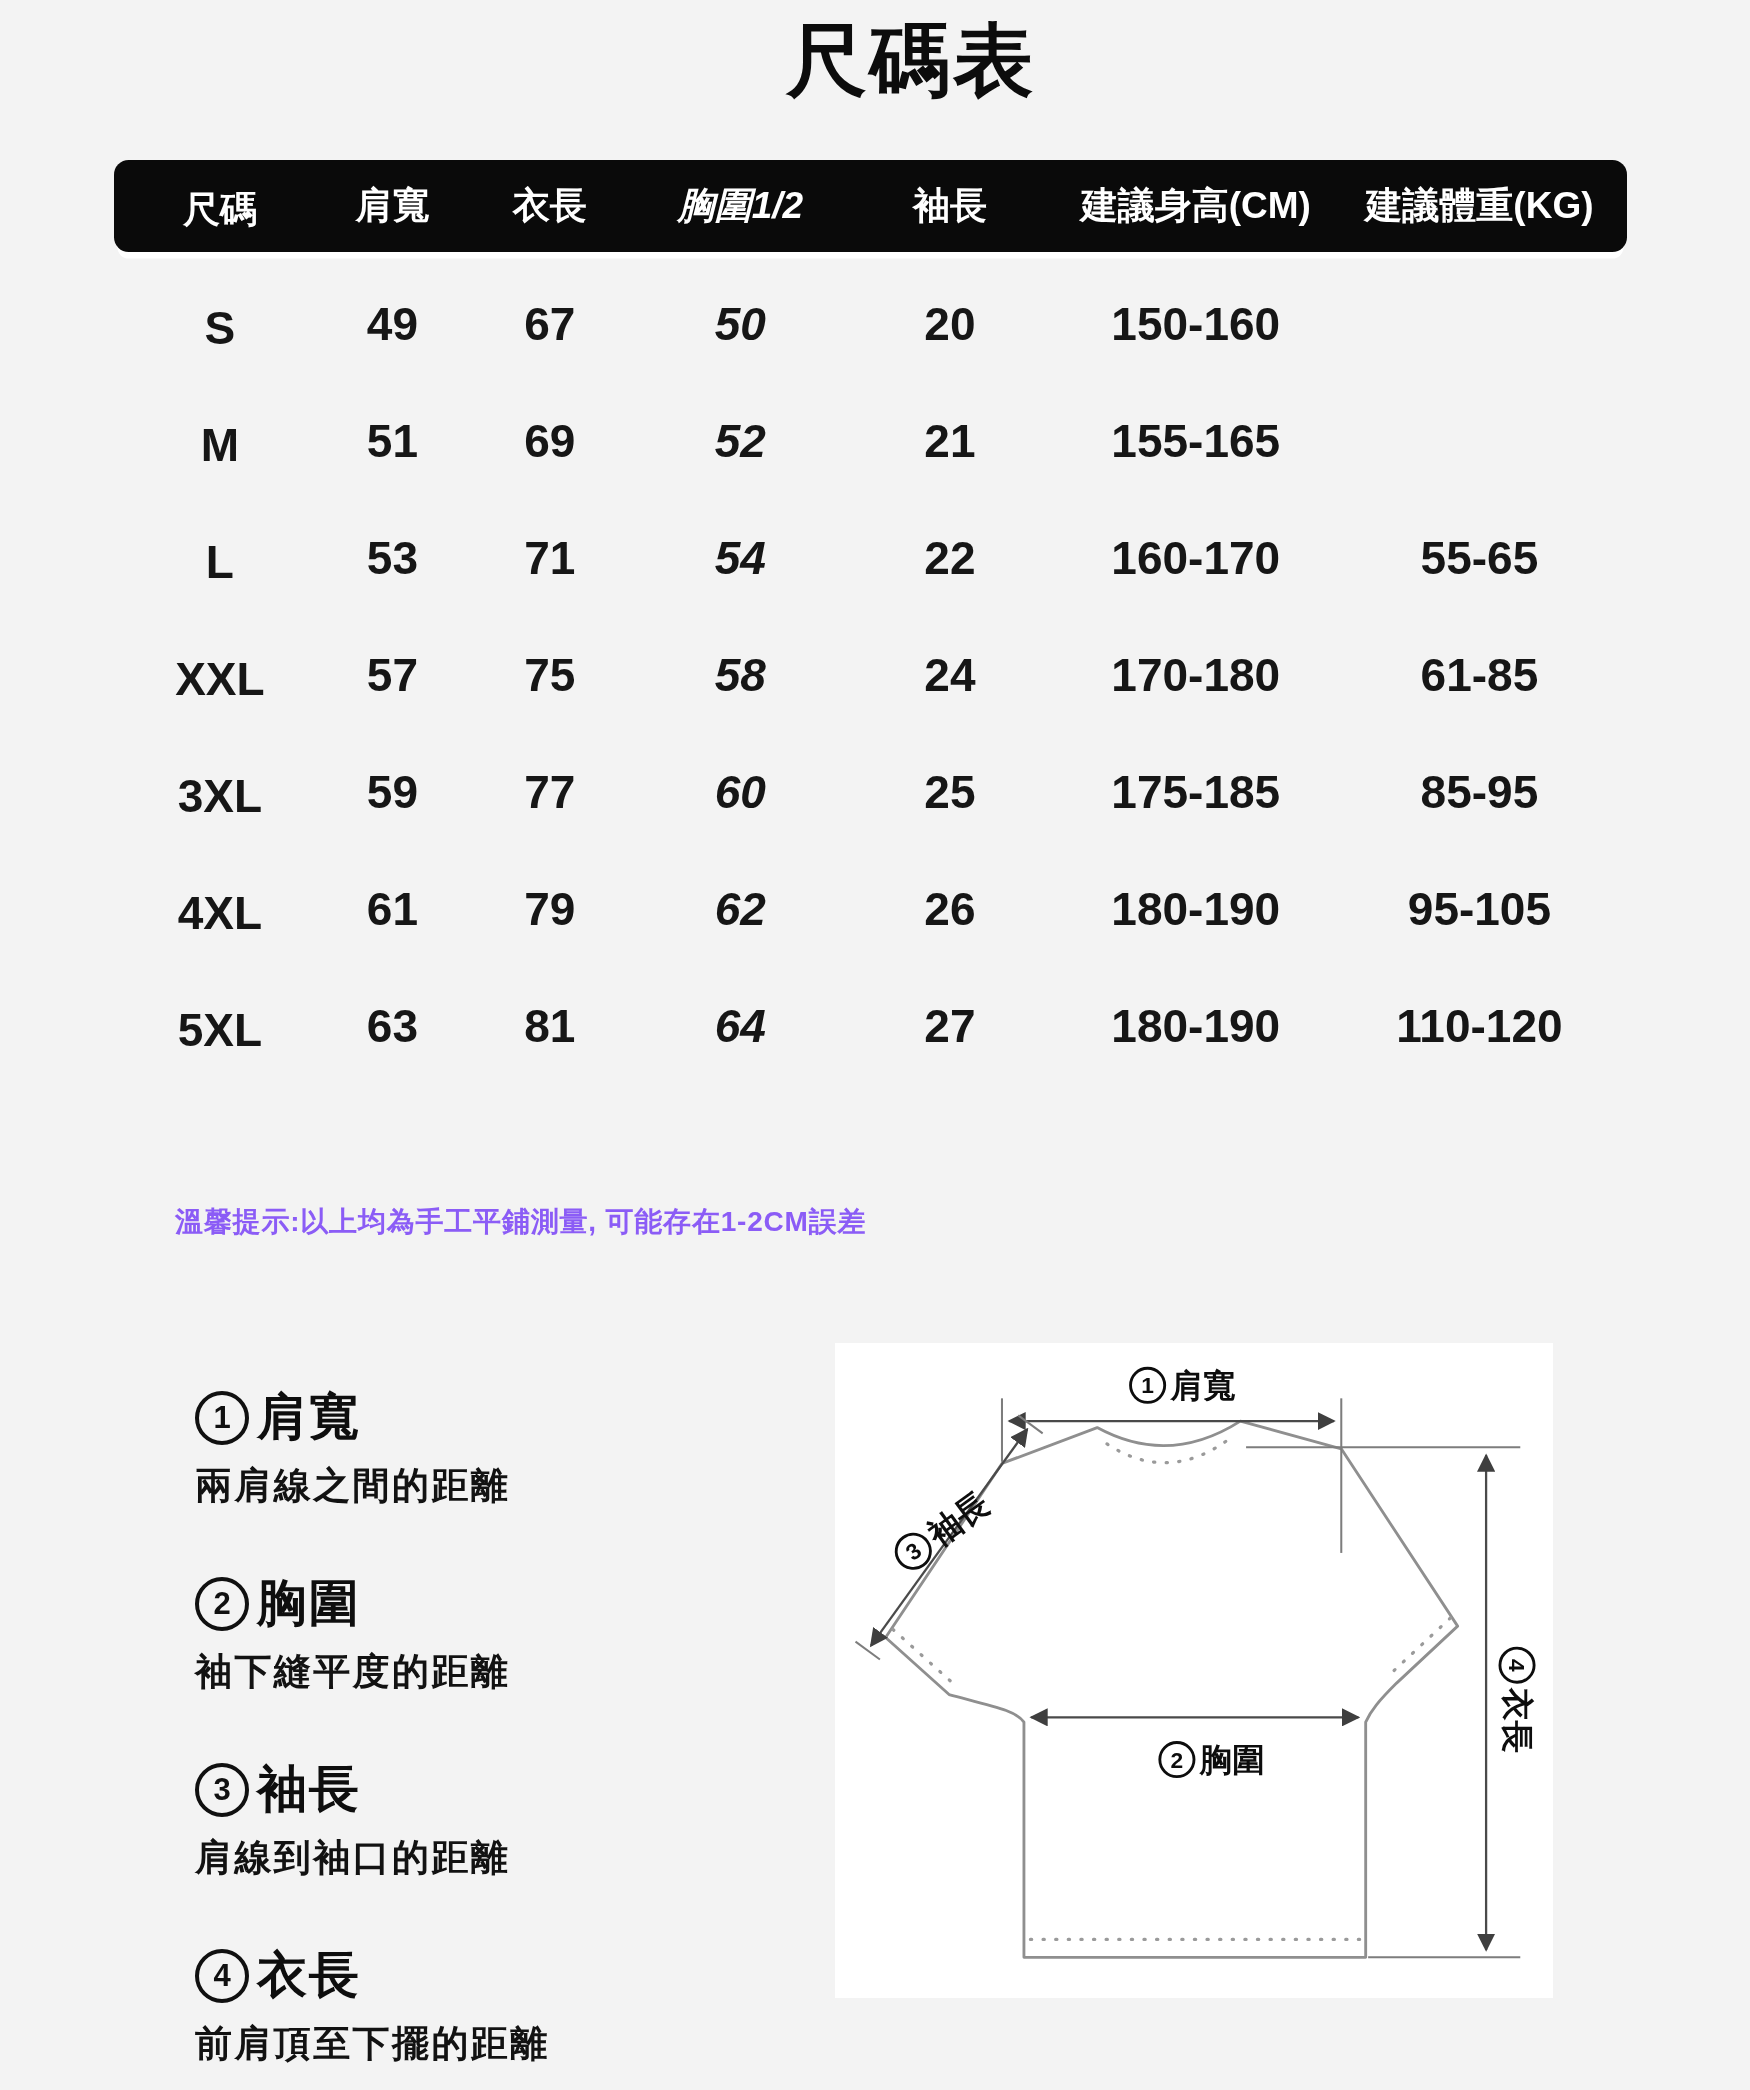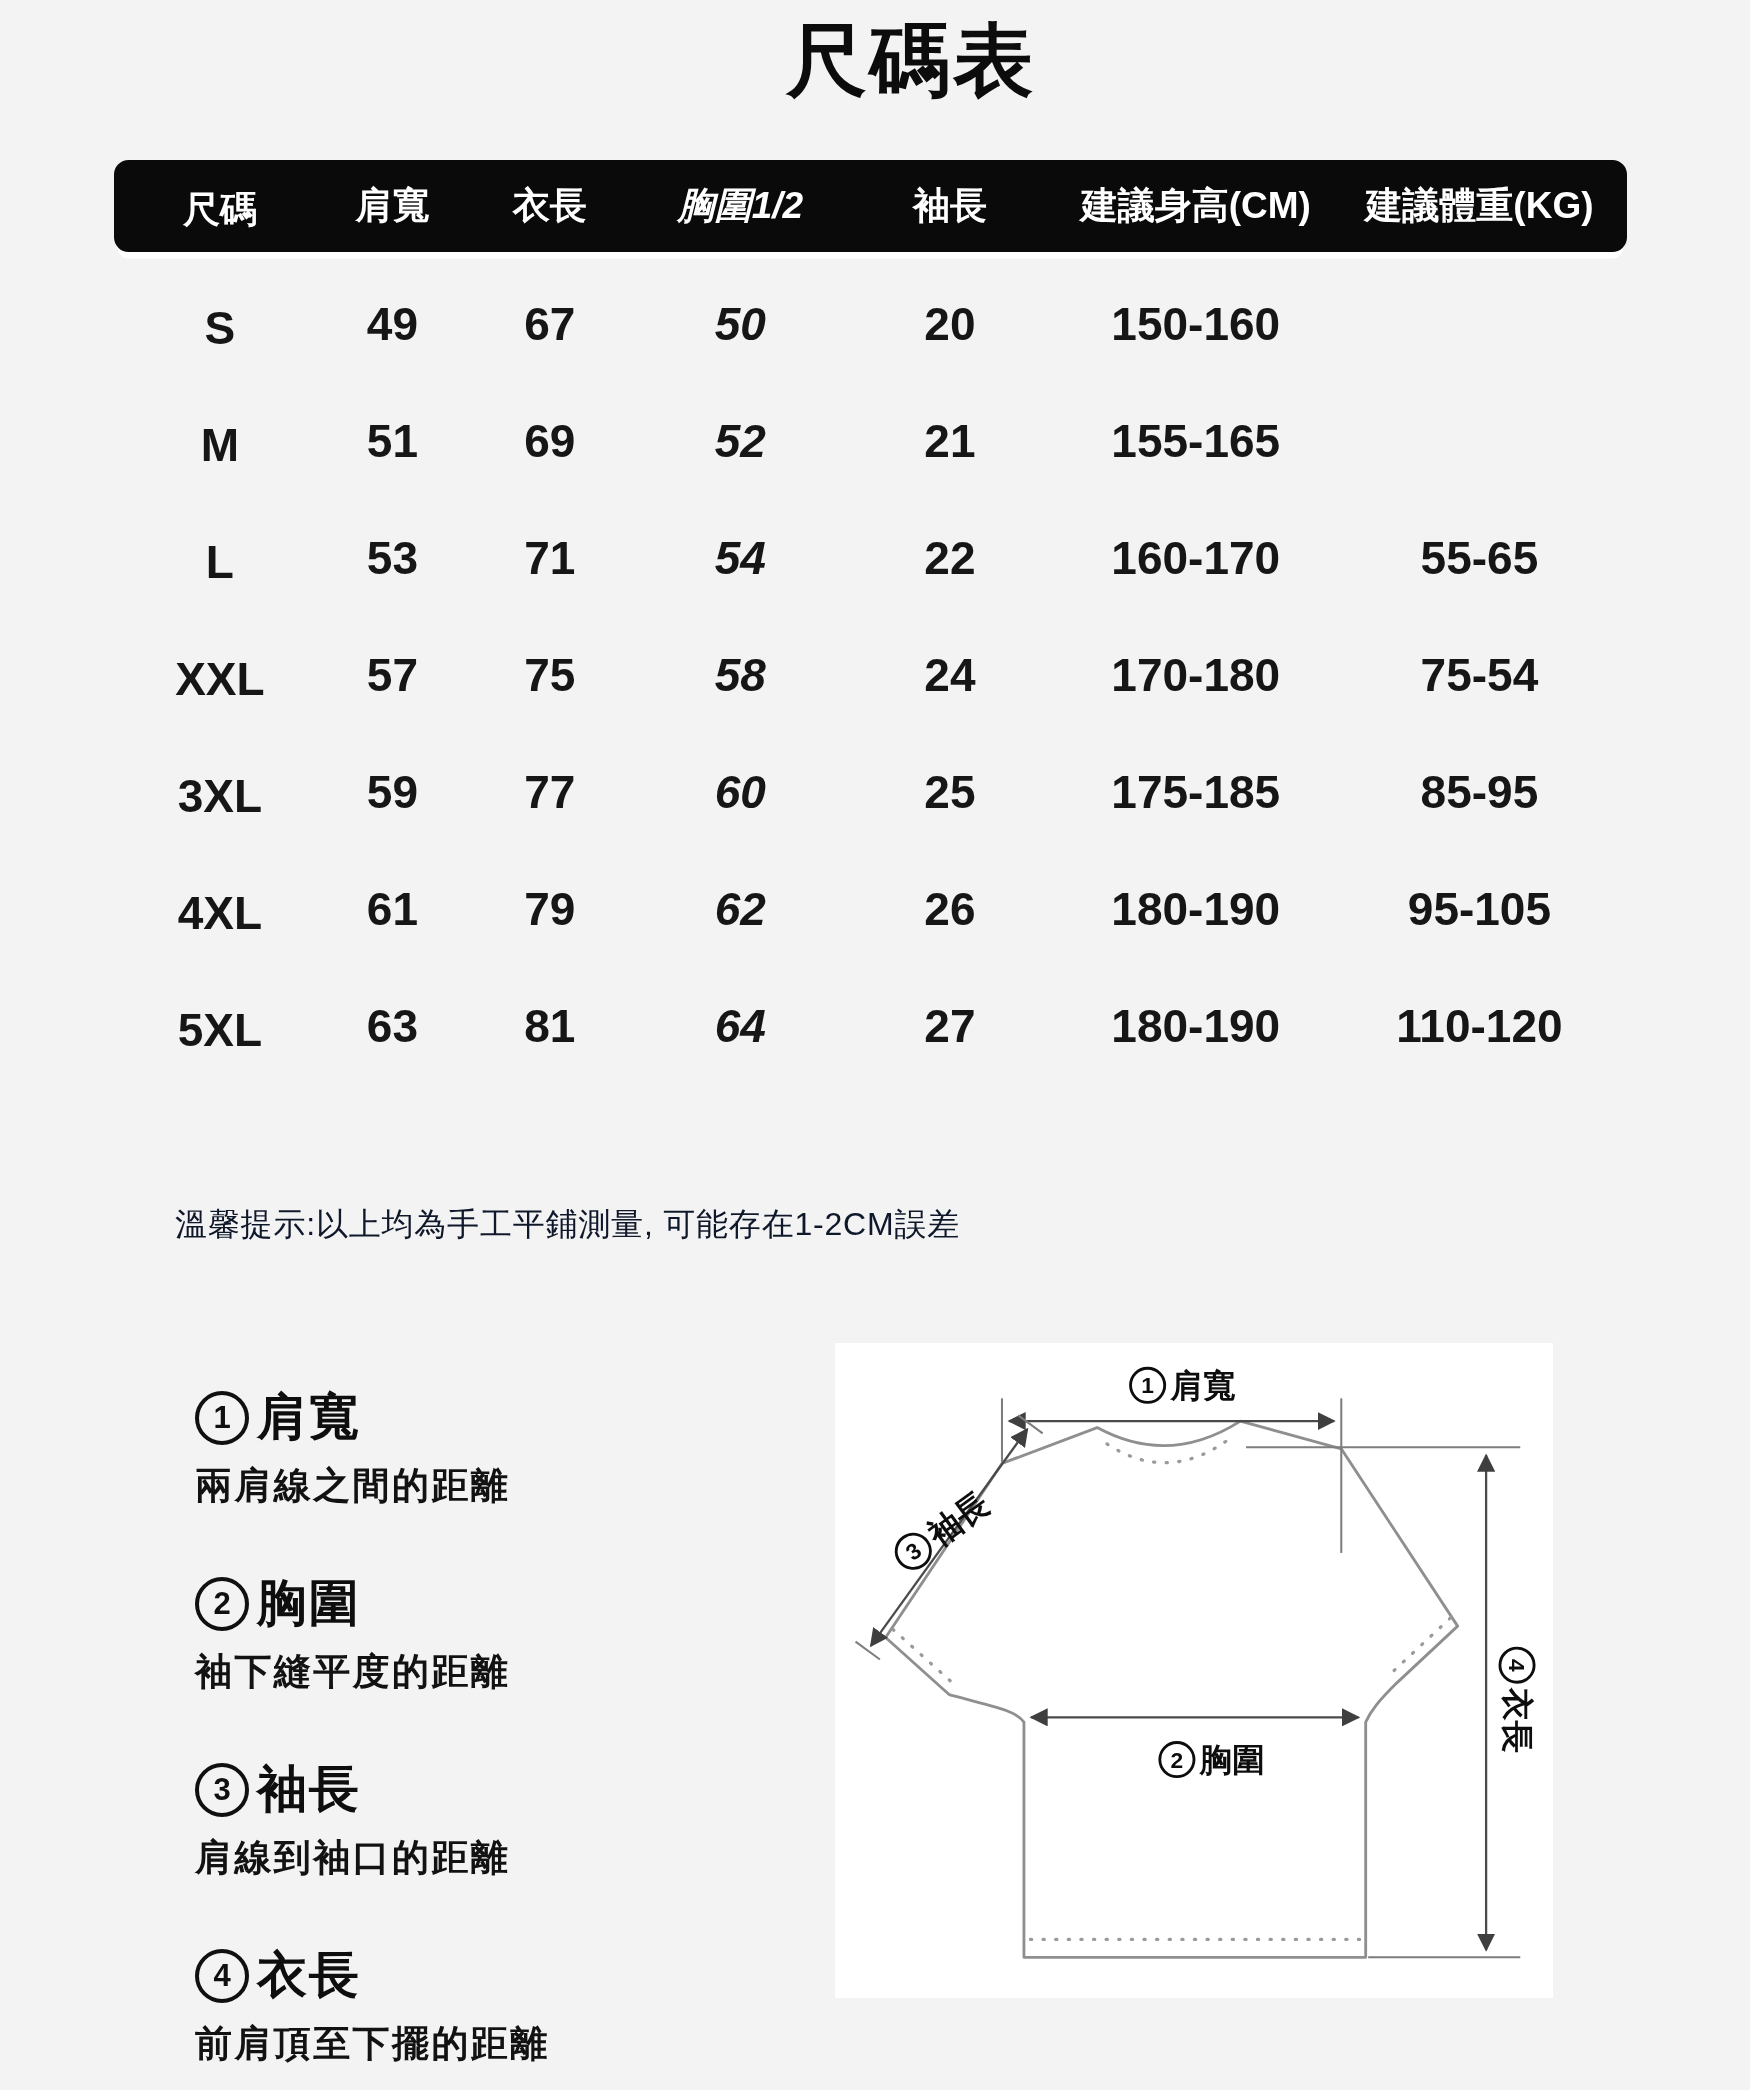--- a/index.html
+++ b/index.html
@@ -24,21 +24,21 @@
   }
   .thead .cell{color:#ffffff; font-size:37px; font-weight:800;}
   .cell{text-align:center; white-space:nowrap;}
   .c0{width:14%;margin-top:8px;} .c1{width:8.8%;} .c2{width:12%;} .c3{width:13.2%;font-style:italic;}
   .c4{width:14.5%;} .c5{width:18%;} .c6{width:19.5%;}
   .tbody{margin-top:13px;}
   .trow{display:flex; align-items:center; height:117px;}
   .trow .cell{font-size:46px; font-weight:600; color:#161616;}
   .note{
     position:absolute; left:175px; top:1203px;
-    font-size:32px; font-weight:400; color:#0f172a; letter-spacing:0.8px;
+    font-size:28px; font-weight:700; color:#8b5cf6; letter-spacing:0.8px;
   }
   
   .legend{position:absolute; left:195px; top:1384px; width:619px;}
   .leg-item{margin-bottom:59px;}
   .leg-head{display:flex; align-items:center; gap:8.1px;}
   .num-circle{
     width:46px; height:46px; border:4.1px solid #101010; border-radius:50%;
     display:flex; align-items:center; justify-content:center;
     font-size:31px; font-weight:800; color:#101010; flex:0 0 auto;
   }
@@ -97,21 +97,21 @@
           <div class="cell c5">160-170</div>
           <div class="cell c6">55-65</div>
         </div>
         <div class="trow">
           <div class="cell c0">XXL</div>
           <div class="cell c1">57</div>
           <div class="cell c2">75</div>
           <div class="cell c3">58</div>
           <div class="cell c4">24</div>
           <div class="cell c5">170-180</div>
-          <div class="cell c6">75-54</div>
+          <div class="cell c6">61-85</div>
         </div>
         <div class="trow">
           <div class="cell c0">3XL</div>
           <div class="cell c1">59</div>
           <div class="cell c2">77</div>
           <div class="cell c3">60</div>
           <div class="cell c4">25</div>
           <div class="cell c5">175-185</div>
           <div class="cell c6">85-95</div>
         </div>

